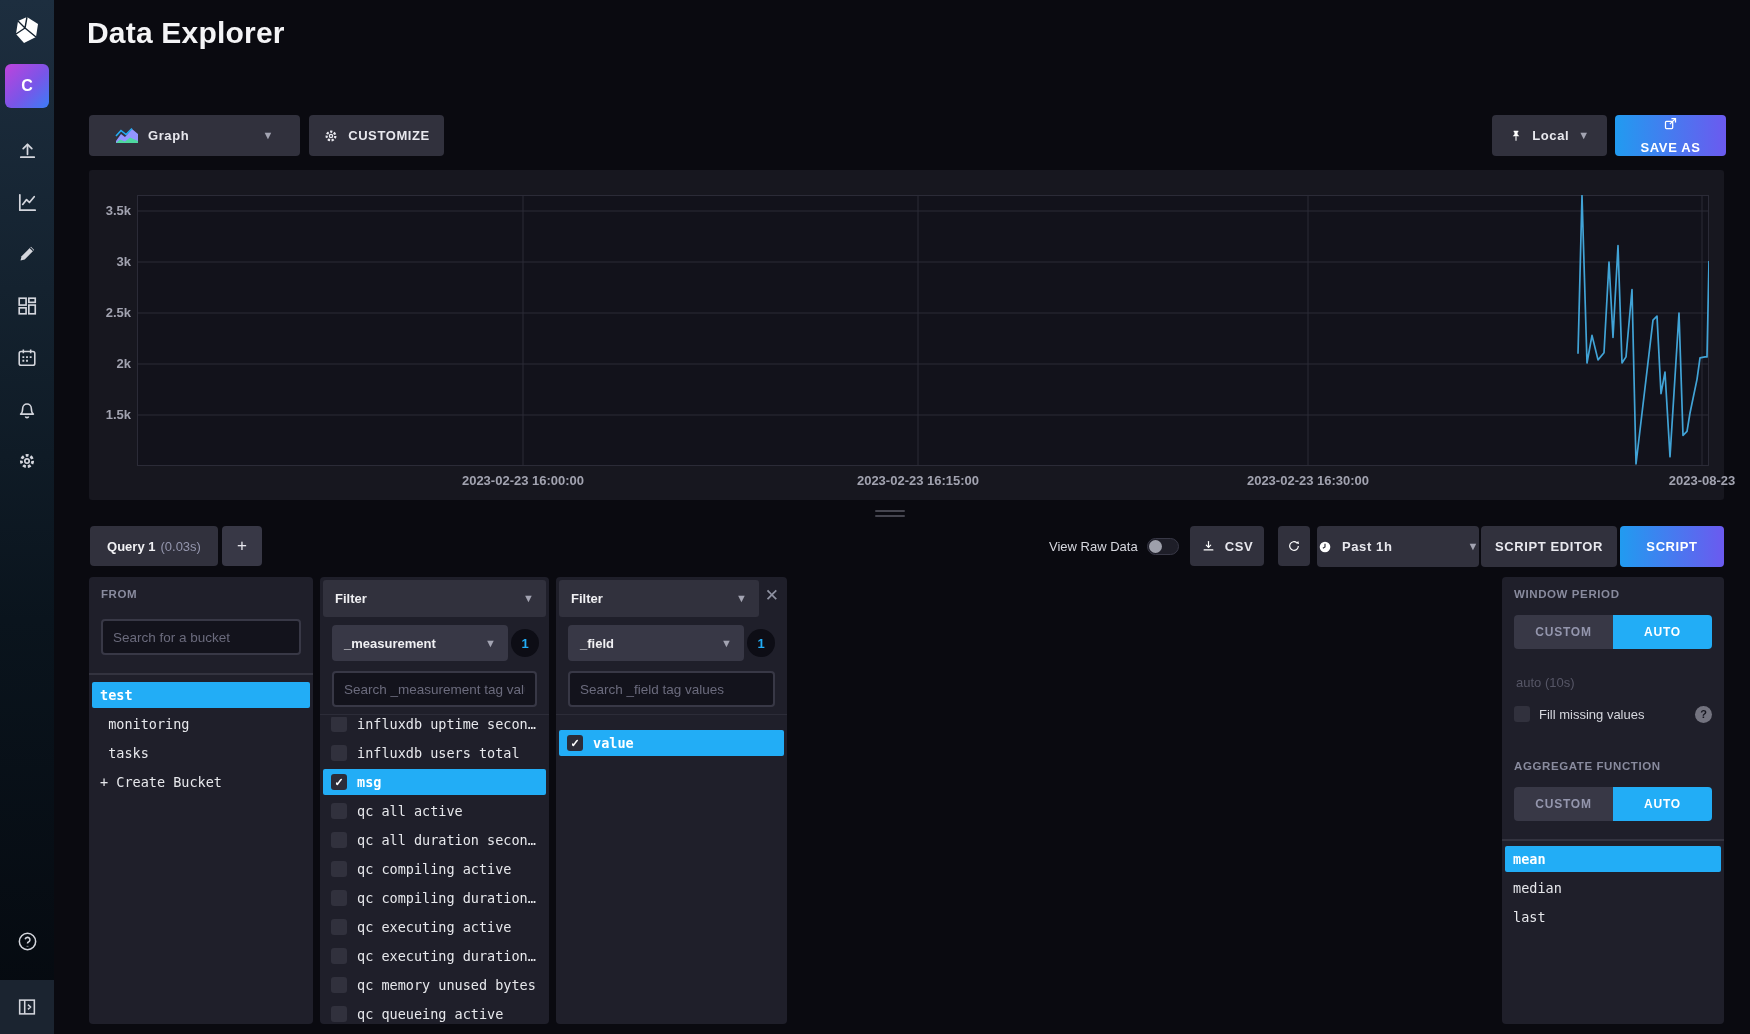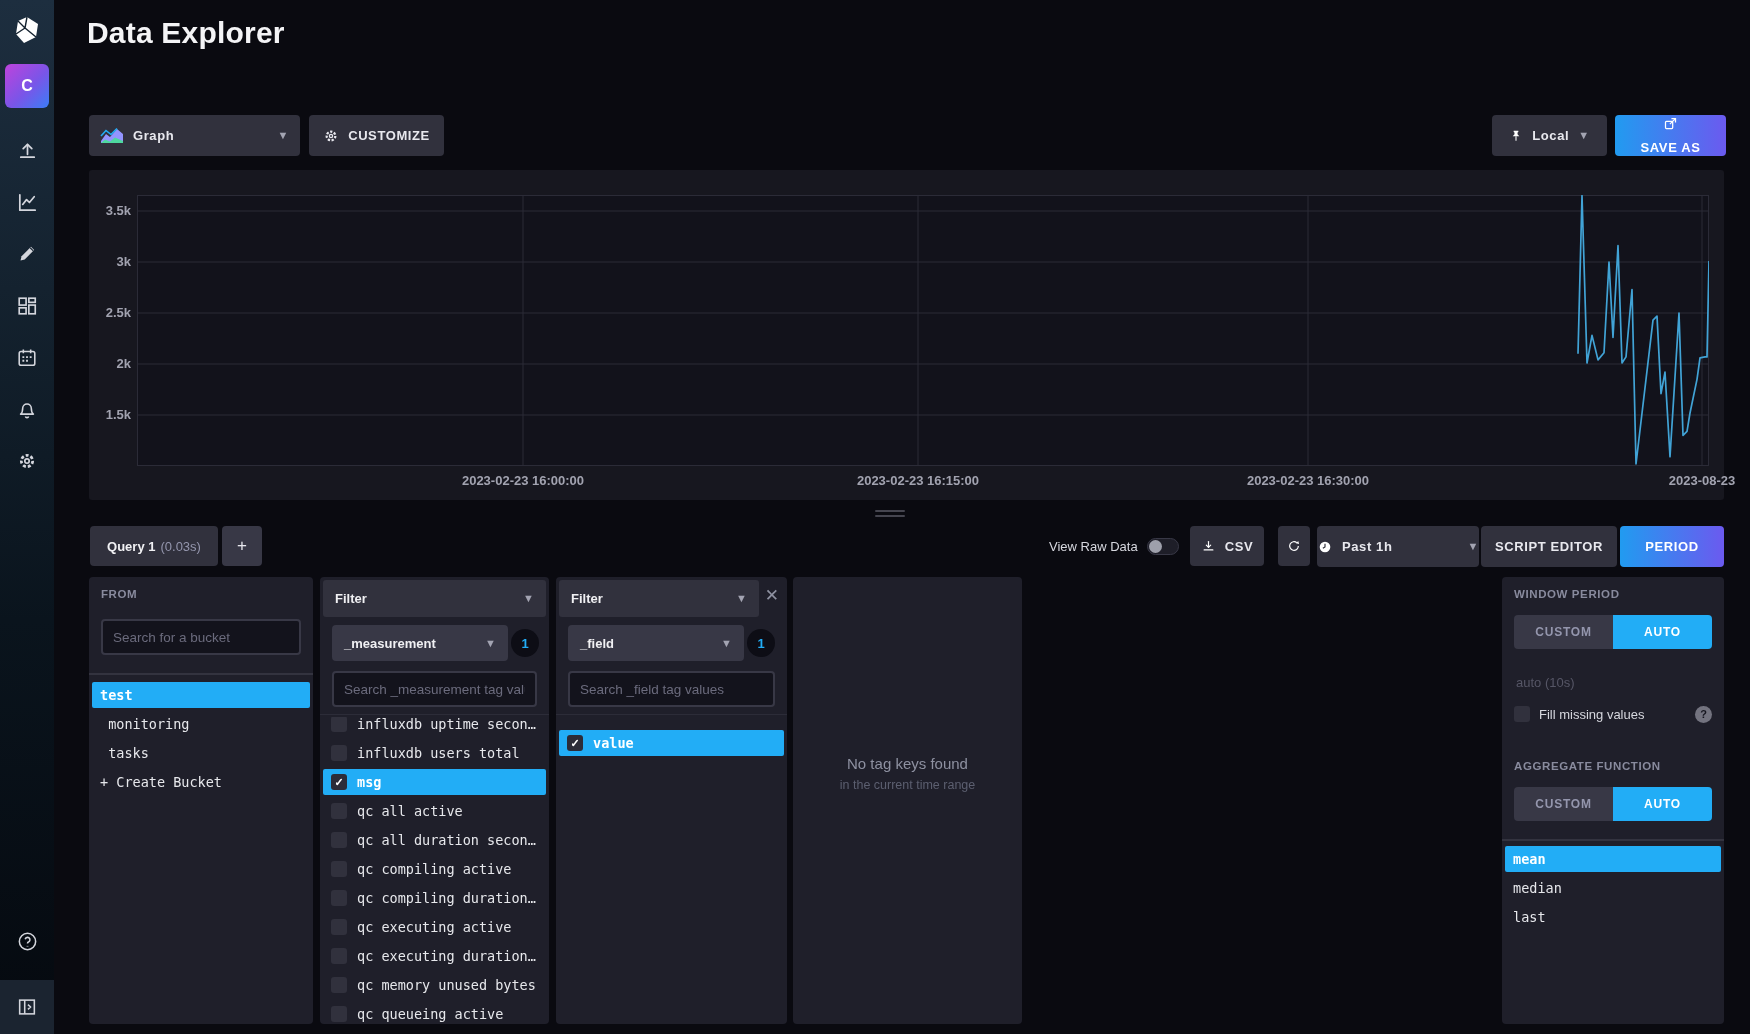--- a/index.html
+++ b/index.html
@@ -174,21 +174,21 @@
       <svg width="22" height="22" viewBox="0 0 24 24" fill="none" stroke="#d4d6dd" stroke-width="1.7">
         <rect x="4" y="4.5" width="16" height="15"></rect>
         <path d="M9.5 4.5v15"></path>
         <path d="M13 9.5l3 2.5-3 2.5" stroke-linejoin="round"></path>
       </svg>
     </div>
   </div>
 
   <div class="page-title">Data Explorer</div>
 
-  <div class="btn" style="left:89px;top:115px;width:211px;justify-content:space-between;padding:0 11px;">
+  <div class="btn" style="left:89px;top:115px;width:211px;justify-content:space-between;padding:0 26px;">
     <svg width="24" height="17" viewBox="0 0 24 17">
       <path d="M1 14l5-7 4 3 7-8 6 5v9H1z" fill="#9394FF"></path>
       <path d="M1 16l4-3.5 5 2 5-4 8 3.5v2H1z" fill="#4ED8A0"></path>
       <path d="M1 9l5-5.5 5 4 6-6" stroke="#22ADF6" stroke-width="1.6" fill="none"></path>
     </svg>
     <span>Graph</span>
     <span class="caret" style="margin-left:auto">▼</span>
   </div>
 
   <div class="btn" style="left:309px;top:115px;width:135px;">
@@ -283,21 +283,21 @@
       <path d="M12 7v5l-3.2 2" stroke="#2a2a35" stroke-width="1.7" fill="none"></path>
     </svg>
     <span>Past 1h</span>
     <span class="caret" style="margin-left:auto">▼</span>
   </div>
 
   <div class="btn" style="left:1481px;top:526px;width:136px;">
     <span>SCRIPT EDITOR</span>
   </div>
   <div class="btn grad-btn" style="left:1620px;top:526px;width:104px;">
-    <span>PERIOD</span>
+    <span>SCRIPT</span>
   </div>
 
   <div class="panel" style="left:89px;width:224px;">
     <div class="panel-header-label">FROM</div>
     <input class="search" style="top: 42px;" placeholder="Search for a bucket">
     <div class="hdivider" style="top:96px;"></div>
     <div class="list" style="top:101px;padding-top:4px;" id="bucket-list">
         <div class="row selected">
           <span class="row-label">test</span>
         </div>
@@ -387,24 +387,20 @@
     <input class="search" style="top: 94px;" placeholder="Search _field tag values">
     <div class="hdivider" style="top:137px;height:1px;background:#2c2c38;"></div>
     <div class="list pad-top" id="field-list">
         <div class="row selected">
           <div class="checkbox checked">✓</div>
           <span class="row-label">value</span>
         </div>
       </div>
   </div>
 
-  <div class="panel" style="left:793px;width:229px;">
-    <div class="empty-title">No tag keys found</div>
-    <div class="empty-sub">in the current time range</div>
-  </div>
 
   <div class="panel" style="left:1502px;width:222px;">
     <div class="panel-header-label">WINDOW PERIOD</div>
     <div class="seg" style="top:38px;">
       <div class="off">CUSTOM</div>
       <div class="on">AUTO</div>
     </div>
     <div class="auto-val">auto (10s)</div>
     <div class="fill-row">
       <div class="checkbox"></div>

